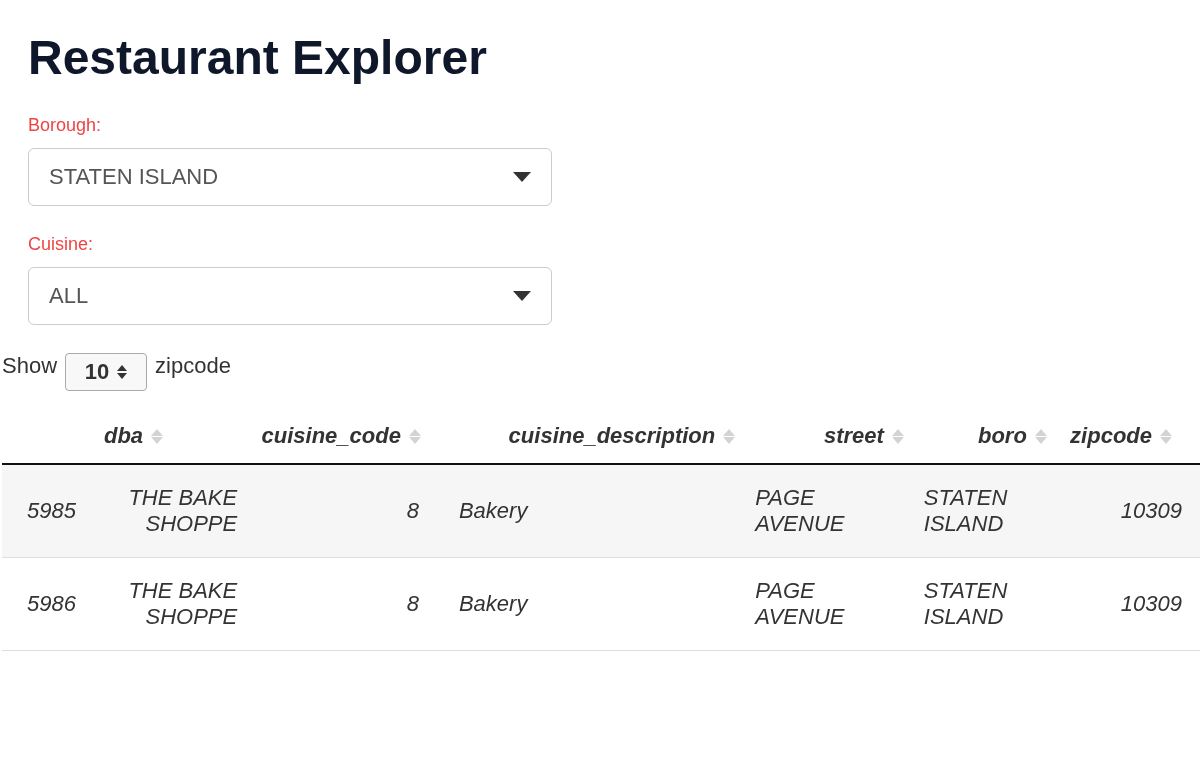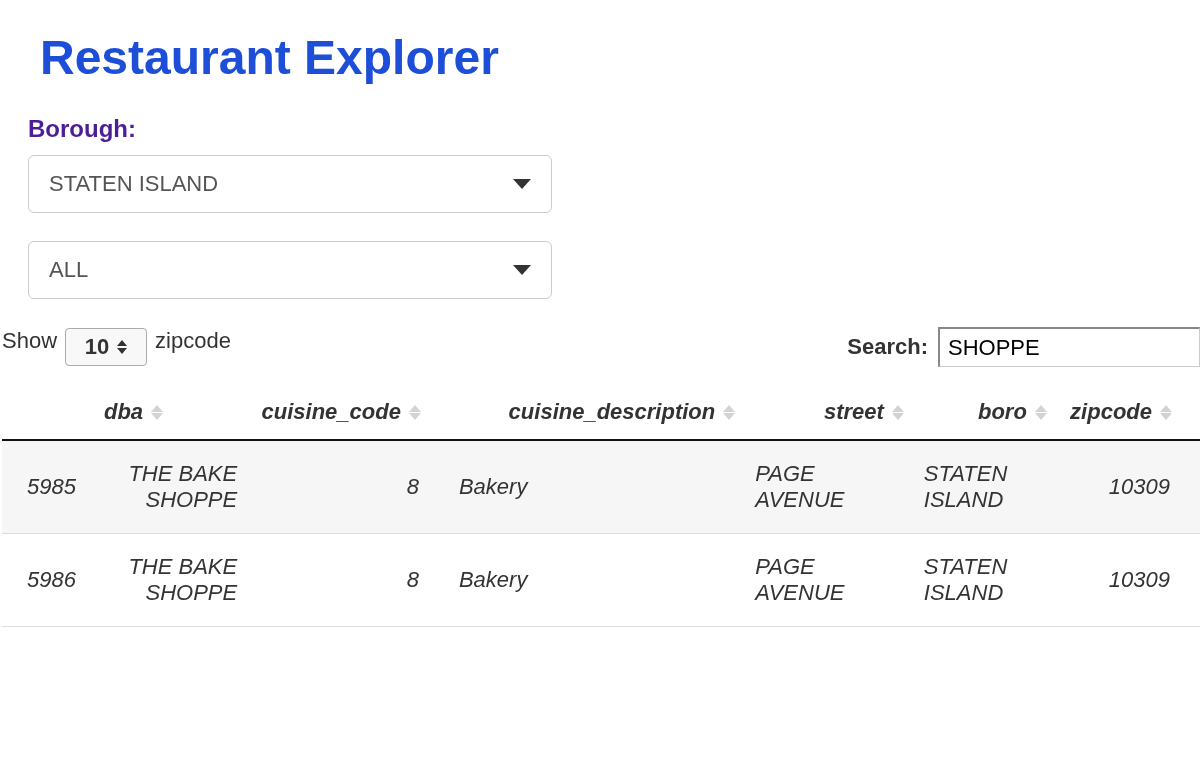--- a/index.html
+++ b/index.html
@@ -11,31 +11,31 @@
     background: #fff;
     width: 1200px;
   }
   .container {
     padding: 20px 0 0 28px;
     width: 100%;
   }
   h1 {
     font-size: 48px;
     font-weight: 700;
-    margin: 10px 0 30px 12px;
-    color: #1d4ed8;
+    margin: 10px 0 30px 0;
+    color: #0f172a;
   }
   .control-group {
     margin-bottom: 28px;
   }
   .control-label {
-    font-size: 24px;
-    font-weight: 700;
+    font-size: 18px;
+    font-weight: 400;
     margin-bottom: 12px;
-    color: #4c1d95;
+    color: #ef4444;
   }
   .select-box {
     position: relative;
     width: 524px;
     height: 58px;
     border: 1px solid #ccc;
     border-radius: 6px;
     background: #fff;
     display: flex;
     align-items: center;
@@ -177,21 +177,21 @@
   }
   tbody tr:nth-child(even) {
     background: #fff;
   }
   td.idx { text-align: right; width: 90px; padding-right: 18px;}
   td.dba { width: 150px; text-align: right; }
   td.cc  { text-align: right; width: 180px; padding-right: 30px;}
   td.cd  { width: 290px; }
   td.st  { width: 165px; }
   td.bo  { width: 140px; }
-  td.zp  { text-align: right; width: 140px; padding-right: 30px;}
+  td.zp  { text-align: right; width: 140px; padding-right: 18px;}
   th.col-idx { width: 90px; }
   th.col-dba { width:150px; }
   th.col-cc  { width:180px; }
   th.col-cd  { width:290px; }
   th.col-st  { width:165px; }
   th.col-bo  { width:140px; }
   th.col-zp  { width:140px; }
 </style>
 </head>
 <body>
@@ -202,41 +202,38 @@
 
   <div class="control-group">
     <div class="control-label">Borough:</div>
     <div class="select-box">
       <span class="select-value">STATEN ISLAND</span>
       <span class="caret-down"></span>
     </div>
   </div>
 
   <div class="control-group">
+    <div class="control-label">Cuisine:</div>
     <div class="select-box">
       <span class="select-value">ALL</span>
       <span class="caret-down"></span>
     </div>
   </div>
 
   <div class="table-controls">
     <div class="show-entries">
       <span>Show</span>
       <div class="entries-select">
         <span>10</span>
         <span class="mini-arrows">
           <span class="mini-up"></span>
           <span class="mini-down"></span>
         </span>
       </div>
       <span>zipcode</span>
-    </div>
-    <div class="search-box">
-      <span class="search-label">Search:</span>
-      <input class="search-input" type="text" value="SHOPPE" style="">
     </div>
   </div>
 
   <table>
     <thead>
       <tr>
         <th class="col-idx">
             <div class="th-inner">&nbsp;</div>
           </th>
         <th class="col-dba">

